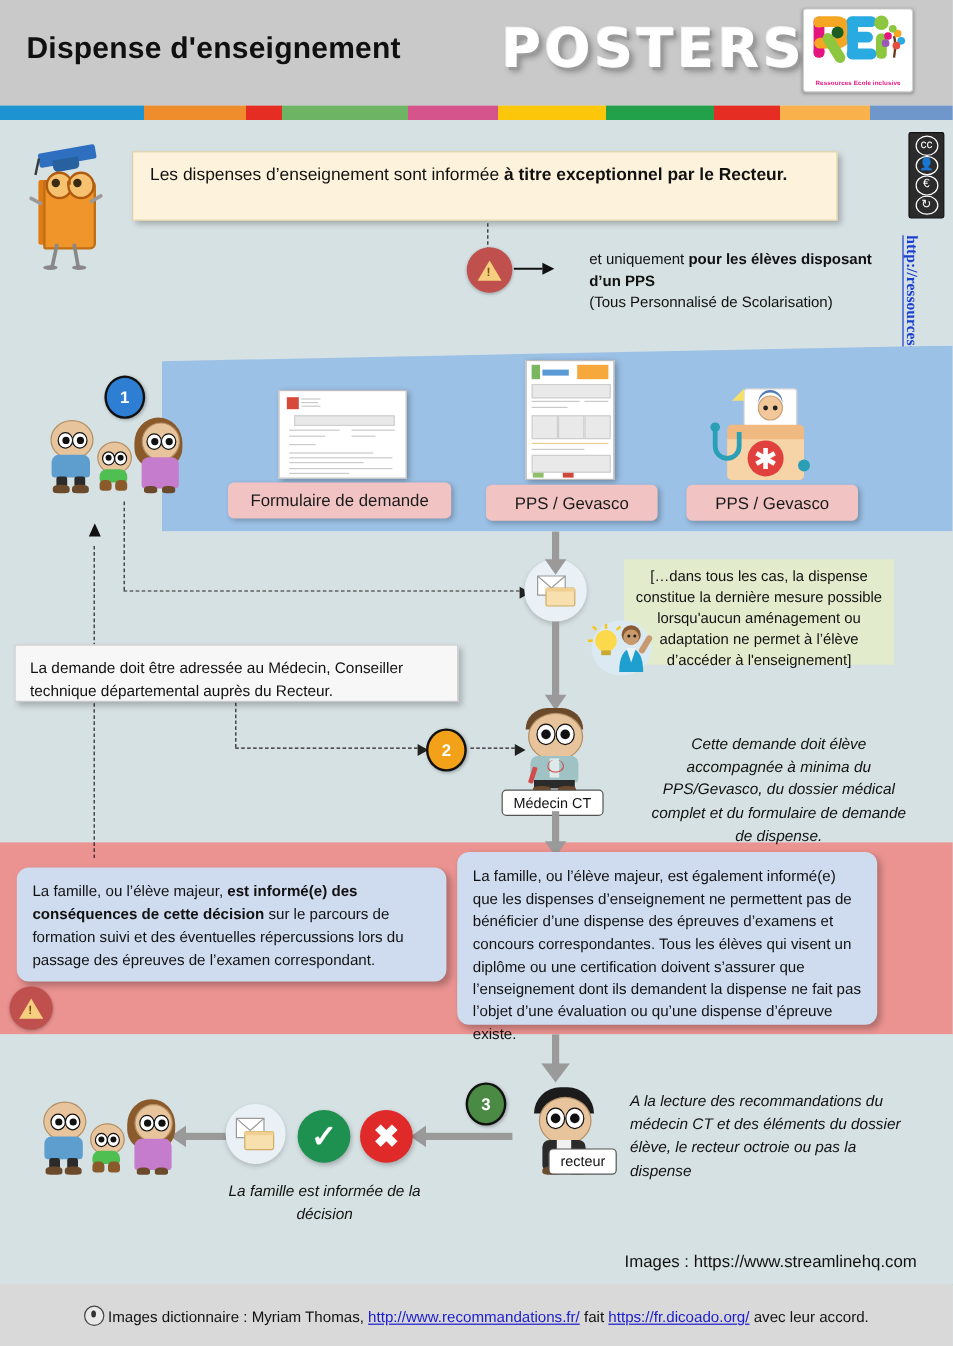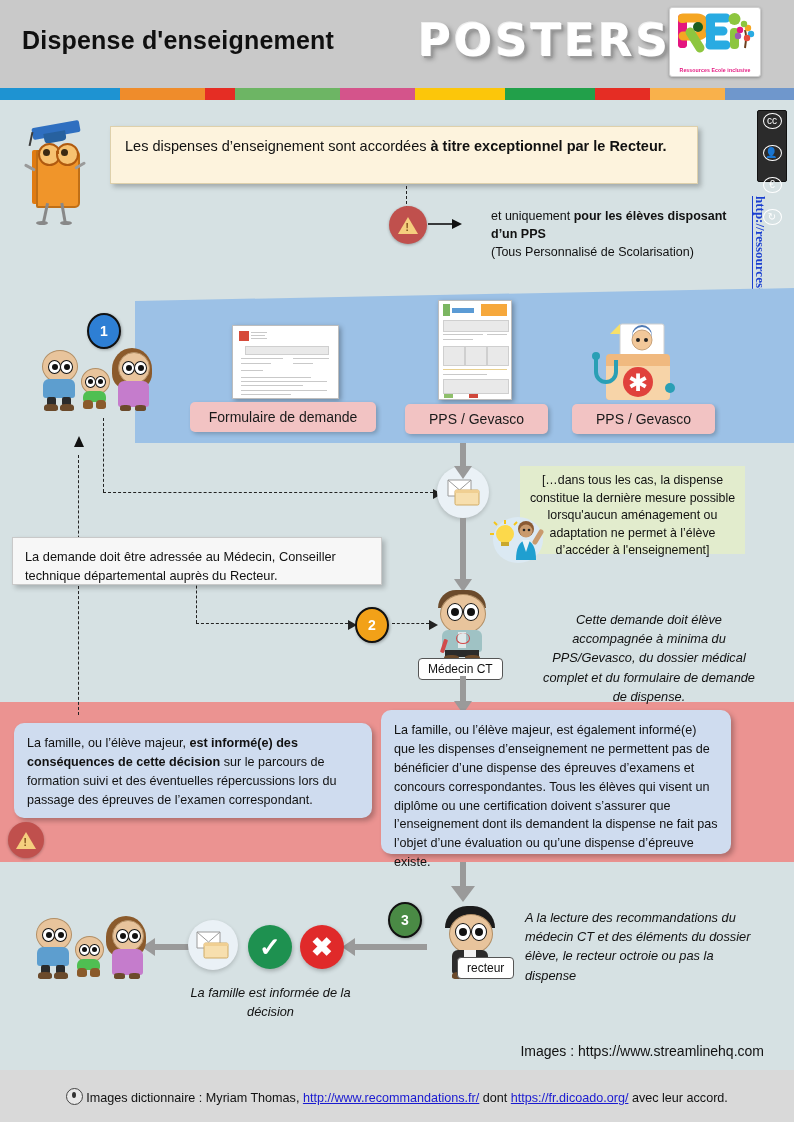--- a/index.html
+++ b/index.html
@@ -161,21 +161,21 @@
   }
 
   
   .mark{position:absolute;width:44px;height:44px;border-radius:50%;display:flex;align-items:center;justify-content:center;box-shadow:1px 2px 4px rgba(0,0,0,.25);}
   .mark span{color:#fff;font-size:26px;font-weight:bold;line-height:1;}
 
   
   .cc{
     position:absolute;left:757px;top:110px;width:30px;height:72px;
     background:#2b2b2b;border:1px solid #111;border-radius:2px;
-    display:flex;flex-direction:column;align-items:center;justify-content:space-around;padding:2px 0;box-sizing:border-box;gap:16px;
+    display:flex;flex-direction:column;align-items:center;justify-content:space-around;padding:2px 0;box-sizing:border-box;
   }
   .cc i{display:block;width:17px;height:17px;border-radius:50%;border:1.7px solid #fff;color:#fff;font-size:10px;line-height:14px;text-align:center;font-style:normal;}
   .vurl{
     position:absolute;left:752px;top:196px;
     font-size:13px;color:#1a3fd0;text-decoration:underline;
     writing-mode:vertical-rl;white-space:nowrap;font-weight:bold;
     font-family:"Liberation Serif", serif;
   }
 
   .credit-img{position:absolute;right:30px;top:1043px;font-size:14px;color:#111;}
@@ -274,21 +274,21 @@
     <div class="pupil" style="left:43px;"></div>
     <div class="arm" style="left:6px;top:48px;width:12px;height:2.5px;transform:rotate(28deg);"></div>
     <div class="arm" style="left:56px;top:46px;width:12px;height:2.5px;transform:rotate(-30deg);"></div>
     <div class="legm" style="left:26px;top:85px;transform:rotate(12deg);"></div>
     <div class="legm" style="left:44px;top:85px;transform:rotate(-10deg);"></div>
     <div class="shoem" style="left:18px;top:103px;"></div>
     <div class="shoem" style="left:42px;top:103px;"></div>
   </div>
 
   <div class="cream-box">
-    <span>Les dispenses d’enseignement sont accordées </span><b>à titre exceptionnel par le Recteur.</b>
+    <span>Les dispenses d’enseignement sont informée </span><b>à titre exceptionnel par le Recteur.</b>
   </div>
 
   <div class="dash v" style="left:406px;top:186px;height:23px;"></div>
   <div class="warn-round" style="left:389px;top:206px;">
     <div class="warn-tri"></div>
   </div>
   <svg style="position:absolute;left:428px;top:216px;" width="34" height="16">
     <line x1="0" y1="8" x2="24" y2="8" stroke="#111" stroke-width="1.6"></line>
     <polygon points="24,3 34,8 24,13" fill="#111"></polygon>
   </svg>
@@ -549,16 +549,16 @@
     <div class="body-sh" style="left:82px;top:31px;width:31px;height:26px;background:#c57ccc;"></div>
     <div class="shoe" style="left:84px;top:55px;width:11px;height:6px;"></div>
     <div class="shoe" style="left:99px;top:55px;width:11px;height:6px;"></div>
   </div>
 
   <div class="ital-note" style="left:168px;top:983px;width:205px;">La famille est informée de la décision</div>
 
   <div class="credit-img">Images : https://www.streamlinehq.com</div>
 
   <div class="footer-line">
-    <span class="pin"></span><span>Images dictionnaire : Myriam Thomas, </span><a href="#">http://www.recommandations.fr/</a><span> dont </span><a href="#">https://fr.dicoado.org/</a><span> avec leur accord.</span>
+    <span class="pin"></span><span>Images dictionnaire : Myriam Thomas, </span><a href="#">http://www.recommandations.fr/</a><span> fait </span><a href="#">https://fr.dicoado.org/</a><span> avec leur accord.</span>
   </div>
 
 </div>
 
 </body></html>

